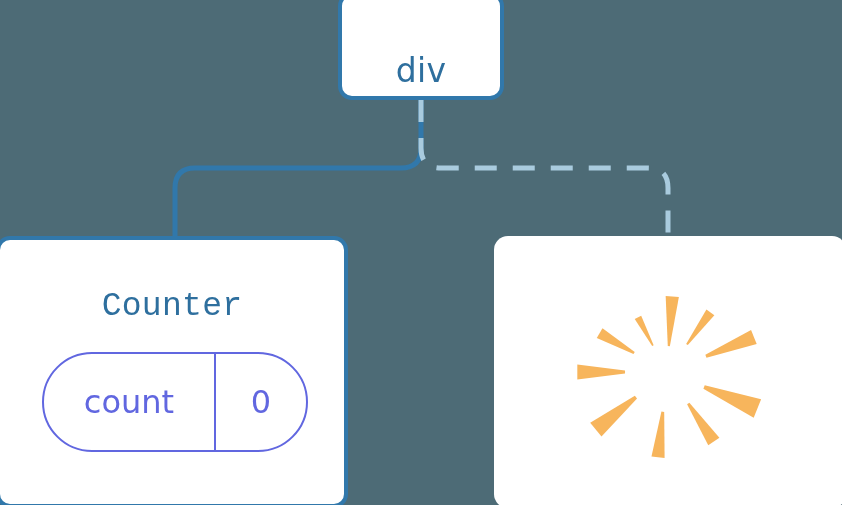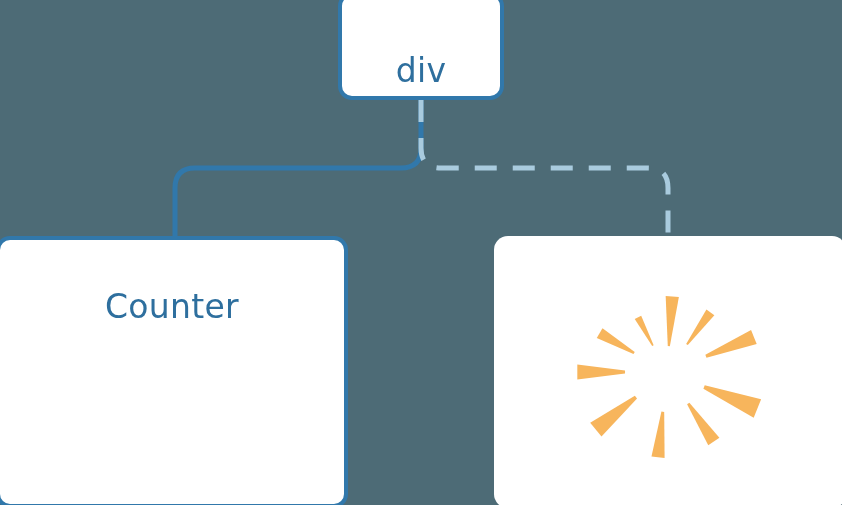--- a/index.html
+++ b/index.html
@@ -70,20 +70,21 @@
     letter-spacing: 0.3px;
     line-height: 1;
     margin-top: 48px;
   }
   .node-div .node-title {
     font-size: 33px;
   }
   .node-counter .node-title {
     margin-top: 50px;
     font-size: 33px;
+    font-family: Liberation Mono, monospace;
   }
 
   
   .prop-pill {
     position: absolute;
     left: 42px;
     top: 352px;
     width: 266px;
     height: 100px;
     border: 2.5px solid #6167e0;
@@ -132,20 +133,24 @@
   </svg>
 
   <div class="node node-div">
     <div class="node-title">div</div>
   </div>
 
   <div class="node node-counter">
     <div class="node-title">Counter</div>
   </div>
 
+  <div class="prop-pill">
+    <div class="prop-name">count</div>
+    <div class="prop-value">0</div>
+  </div>
 
   <div class="node node-spark">
     <svg class="sunburst" viewBox="0 0 352 272" width="352" height="272">
       <g id="ray-group">
           <polygon points="173.79,110.01 171.67,60.01 184.89,60.94 175.83,110.15" fill="#f7b55c"></polygon>
           <polygon points="158.21,109.90 140.70,83.08 147.19,79.63 159.63,109.14" fill="#f7b55c"></polygon>
           <polygon points="139.48,118.10 102.78,102.05 108.49,92.16 140.74,115.92" fill="#f7b55c"></polygon>
           <polygon points="131.03,137.58 83.32,143.53 83.32,128.47 131.03,134.42" fill="#f7b55c"></polygon>
           <polygon points="143.05,162.52 107.49,200.60 96.19,186.64 140.84,159.78" fill="#f7b55c"></polygon>
           <polygon points="170.20,175.90 170.60,221.97 157.48,220.59 167.45,175.61" fill="#f7b55c"></polygon>

